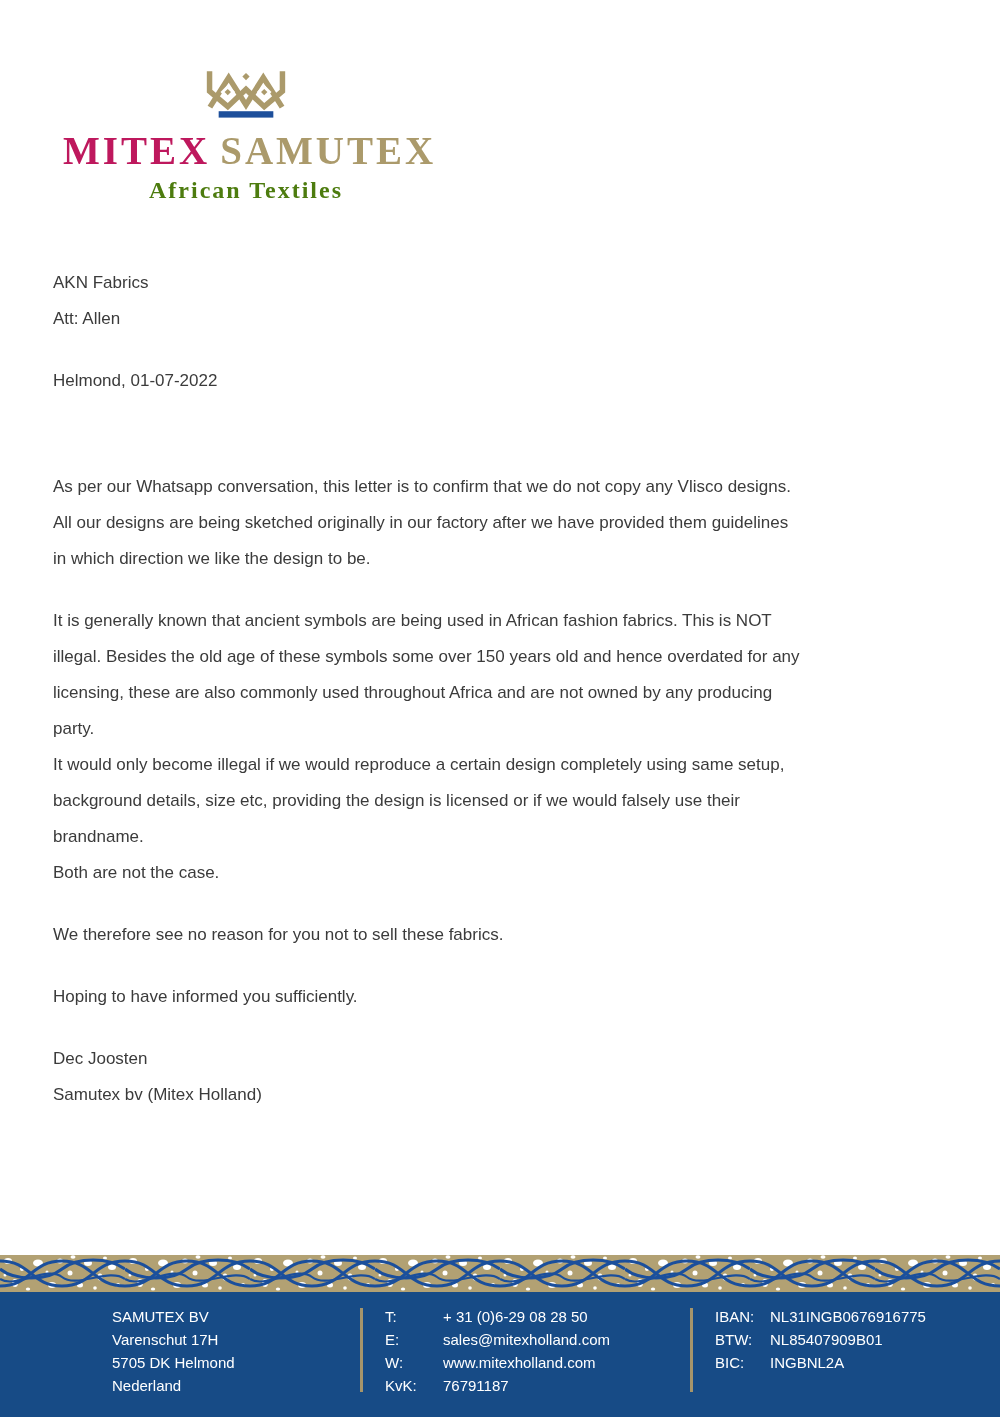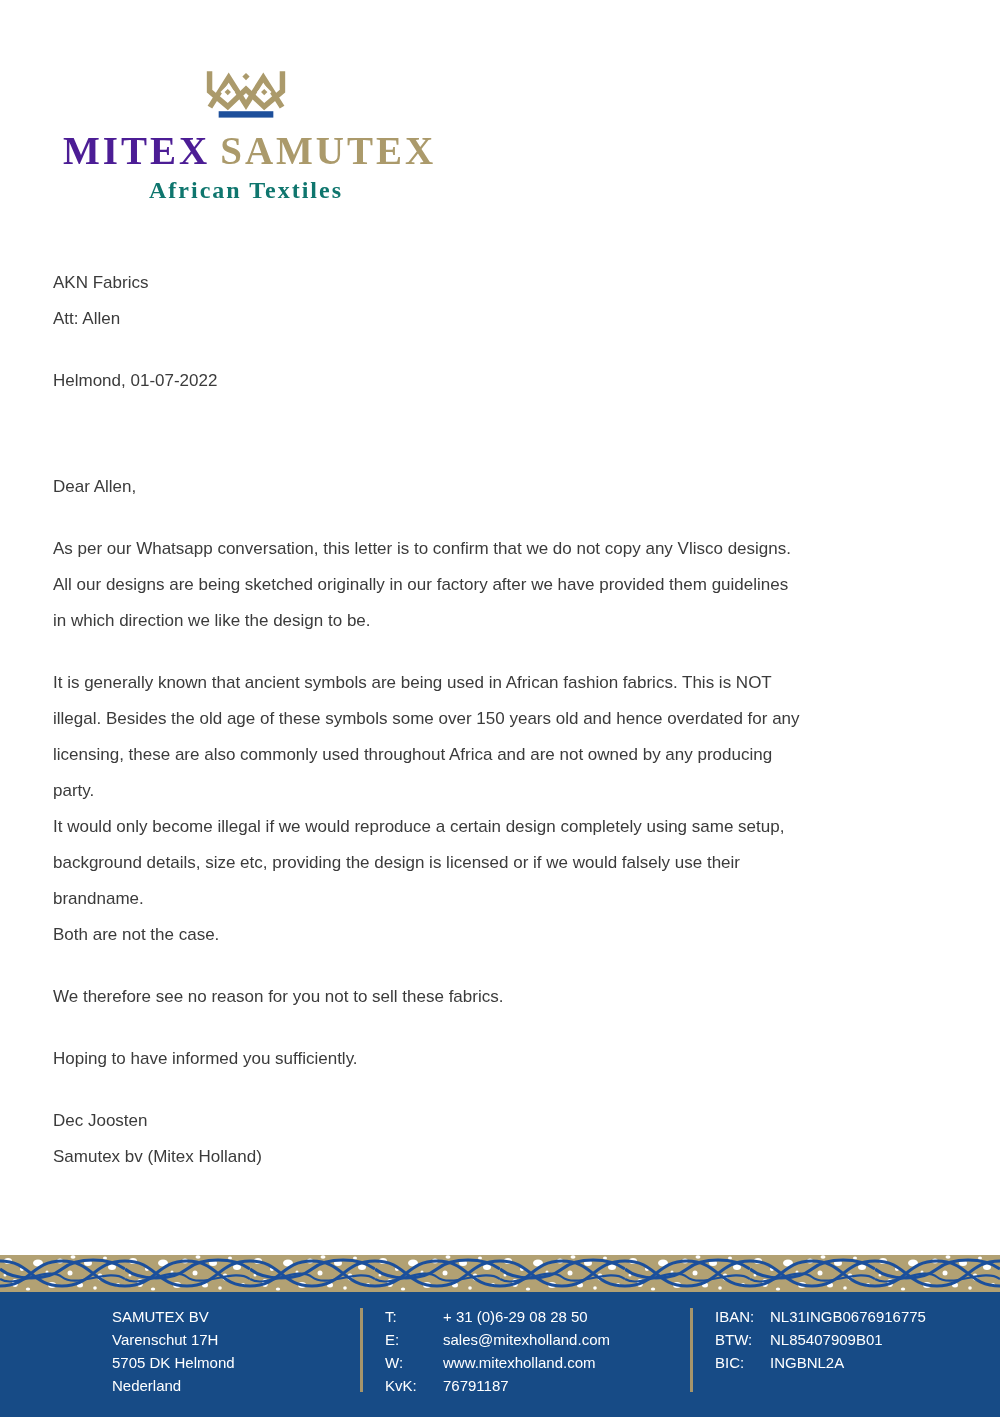--- a/index.html
+++ b/index.html
@@ -24,29 +24,29 @@
   }
   .crown-wrap { display: flex; justify-content: center; margin-bottom: 10px; }
   .brand-line {
     font-family: "Liberation Serif", "DejaVu Serif", serif;
     font-weight: bold;
     font-size: 39px;
     letter-spacing: 3px;
     white-space: nowrap;
     line-height: 1.1;
   }
-  .brand-primary { color: #4c1d95; }
+  .brand-primary { color: #be185d; }
   .brand-secondary { color: #ab9a6b; margin-left: 10px; }
   .tagline {
     margin-top: 4px;
     font-family: "Liberation Serif", "DejaVu Serif", serif;
     font-weight: bold;
     font-size: 24px;
     letter-spacing: 2px;
-    color: #0f766e;
+    color: #4d7c0f;
   }
 
   
   .letter {
     position: absolute;
     top: 265px;
     left: 53px;
     width: 880px;
     font-size: 17px;
     line-height: 36px;
@@ -111,21 +111,20 @@
     <div class="brand-line">
       <span class="brand-primary">MITEX</span><span class="brand-secondary">SAMUTEX</span>
     </div>
     <div class="tagline">African Textiles</div>
   </header>
 
   <main class="letter">
     <p>AKN Fabrics
 Att: Allen</p>
     <p class="dateline">Helmond, 01-07-2022</p>
-    <p>Dear Allen,</p>
     <p>As per our Whatsapp conversation, this letter is to confirm that we do not copy any Vlisco designs.
 All our designs are being sketched originally in our factory after we have provided them guidelines
 in which direction we like the design to be.</p>
     <p>It is generally known that ancient symbols are being used in African fashion fabrics. This is NOT
 illegal. Besides the old age of these symbols some over 150 years old and hence overdated for any
 licensing, these are also commonly used throughout Africa and are not owned by any producing
 party.
 It would only become illegal if we would reproduce a certain design completely using same setup,
 background details, size etc, providing the design is licensed or if we would falsely use their
 brandname.

